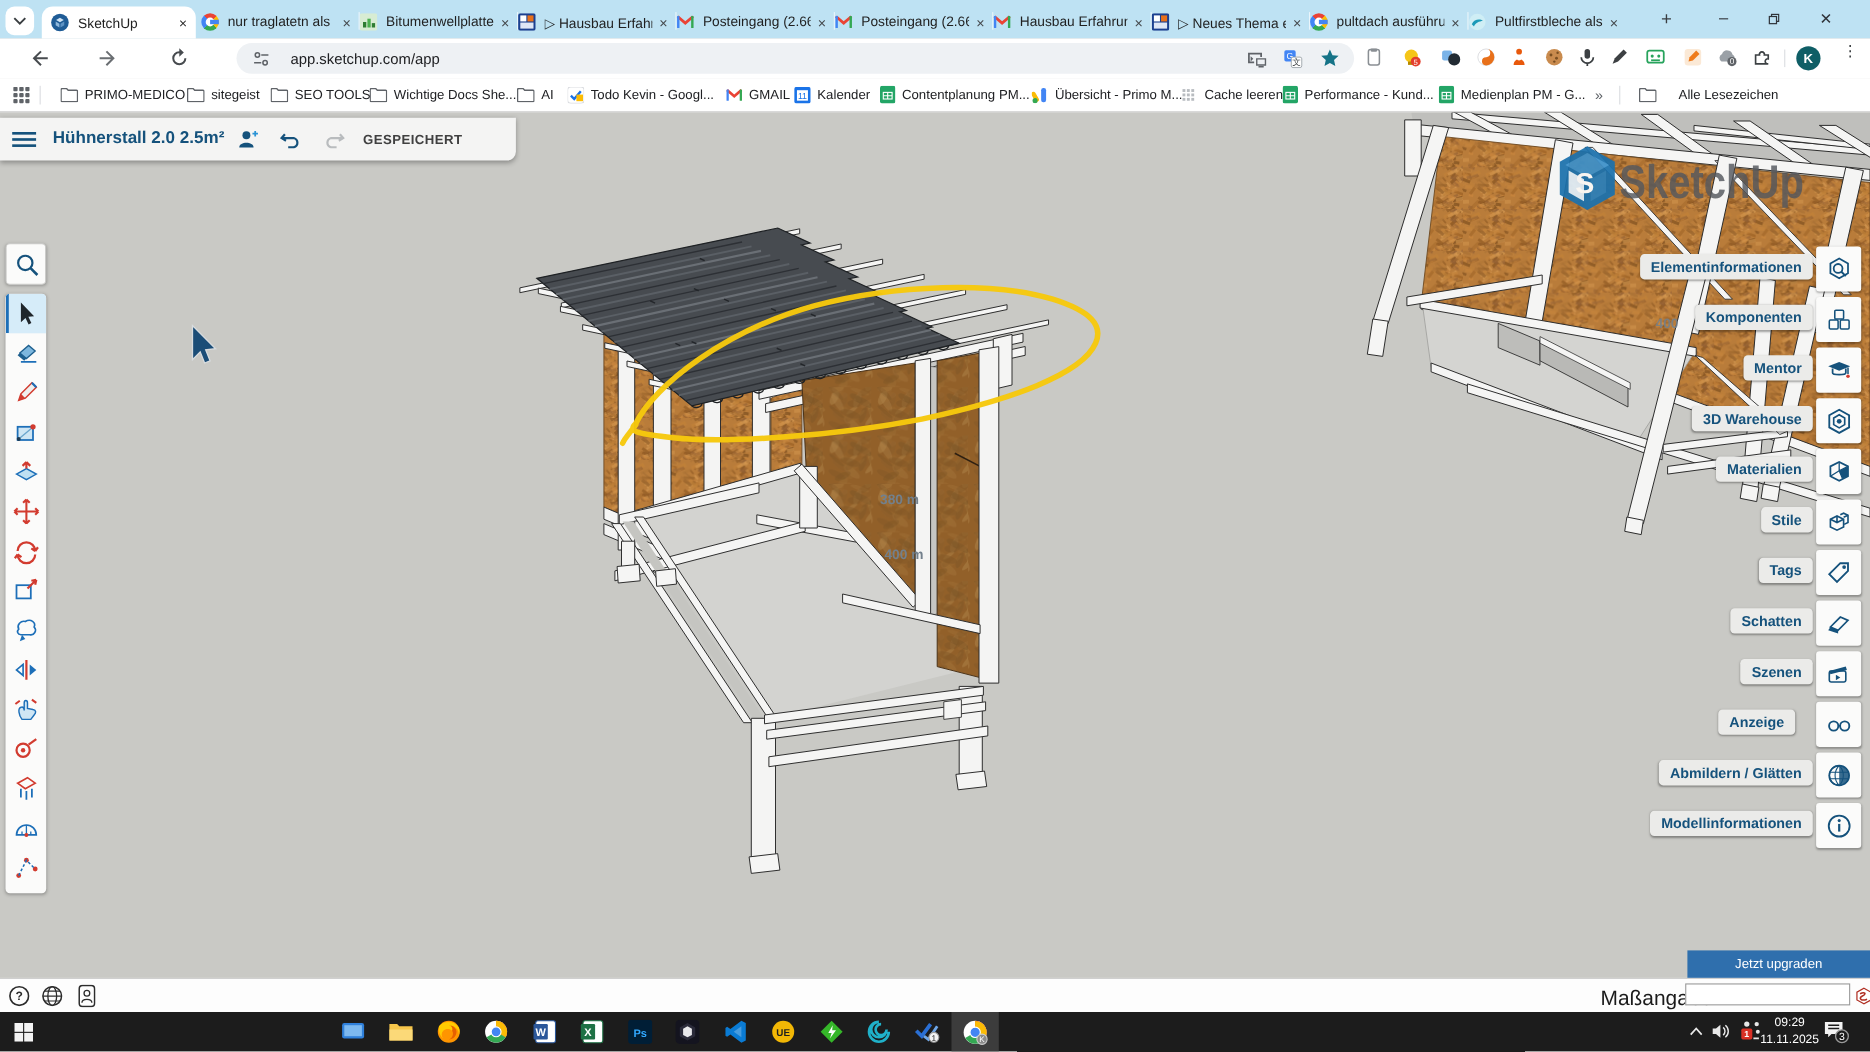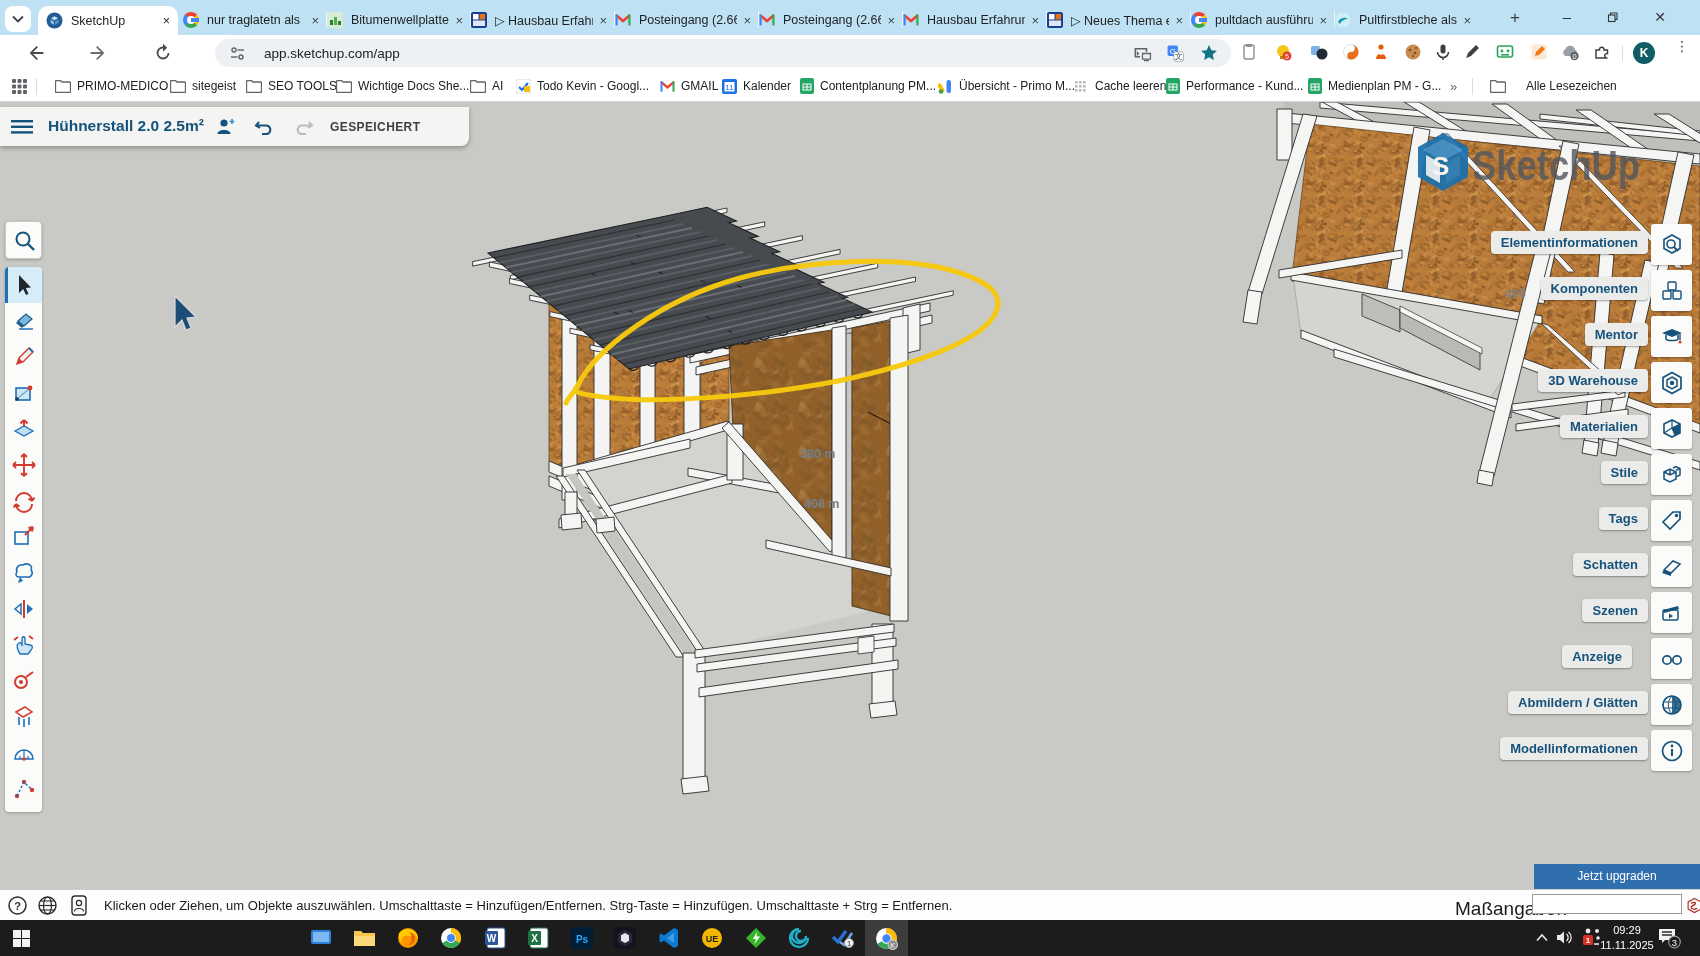--- a/index.html
+++ b/index.html
@@ -1036,21 +1036,20 @@
         <ellipse cx="9.5" cy="9.5" rx="4" ry="8.5" fill="none" stroke="#2c2c2c" stroke-width="1.2"></ellipse>
         <line x1="1" y1="9.5" x2="18" y2="9.5" stroke="#2c2c2c" stroke-width="1.2"></line>
         <line x1="2.4" y1="5" x2="16.6" y2="5" stroke="#2c2c2c" stroke-width="1.1"></line>
         <line x1="2.4" y1="14" x2="16.6" y2="14" stroke="#2c2c2c" stroke-width="1.1"></line>
       </svg>
       <svg style="position:absolute;left:71px;top:5px" width="16" height="21" viewBox="0 0 16 21">
         <rect x="1" y="1" width="14" height="19" rx="3" fill="none" stroke="#2c2c2c" stroke-width="1.4"></rect>
         <circle cx="8" cy="8" r="2.6" fill="none" stroke="#2c2c2c" stroke-width="1.2"></circle>
         <path d="M3.5 16.5 C3.5 12.5 12.5 12.5 12.5 16.5" fill="none" stroke="#2c2c2c" stroke-width="1.2"></path>
       </svg>
-      <div class="msg">Klicken oder Ziehen, um Objekte auszuwählen. Umschalttaste = Hinzufügen/Entfernen. Strg-Taste = Hinzufügen. Umschalttaste + Strg = Entfernen.</div>
       <div id="massl">Maßangaben</div>
       <div id="massinput"></div>
       <svg style="position:absolute;left:1686px;top:7px" width="17" height="17" viewBox="0 0 24 24">
         <path d="M12 2 L21 7 L21 17 L12 22 L3 17 L3 7 Z" fill="#fff" stroke="#b02f23" stroke-width="1.6"></path>
         <path d="M7 9 C13 6 16 9 10 12 C4 15 9 19 16 16" fill="none" stroke="#b02f23" stroke-width="2"></path>
       </svg>
     </div>
 <div id="taskbar">
       <svg style="position:absolute;left:13px;top:10px" width="17" height="17" viewBox="0 0 17 17">
         <rect x="0" y="0" width="8" height="8" fill="#f3f3f3"></rect>

